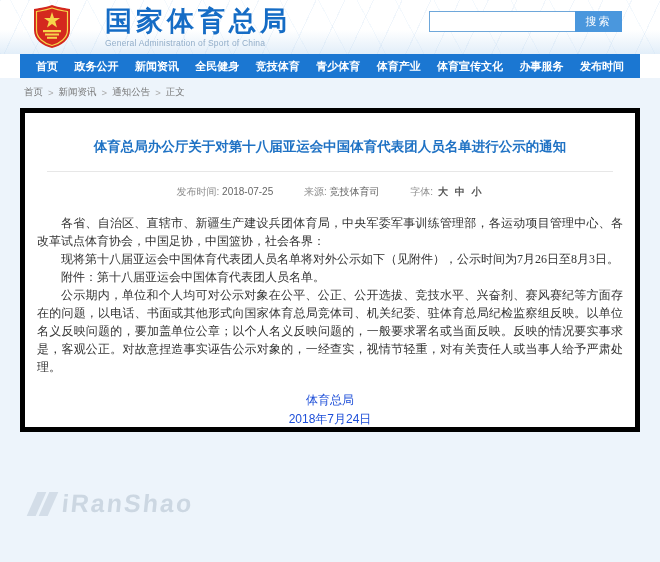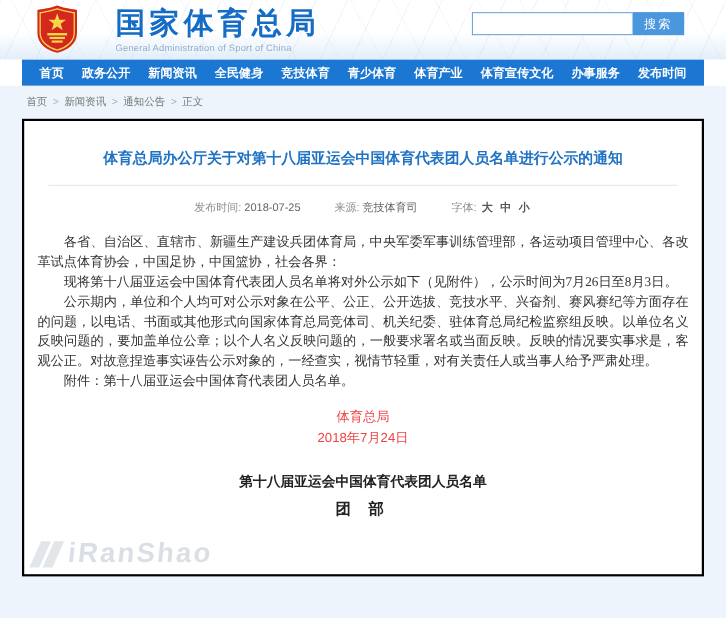--- a/index.html
+++ b/index.html
@@ -27,33 +27,33 @@
   .nav { margin:0 20px; height:24px; background:#1b77d2; display:flex; align-items:center; justify-content:space-between; padding:0 16px; }
   .nav-item { color:#ffffff; font-size:11px; font-weight:700; cursor:pointer; white-space:nowrap; }
 
   
   .lower { background:#edf4fb; height:484px; }
   .breadcrumb { padding:8px 0 0 24px; font-size:9.5px; color:#888; display:flex; align-items:center; gap:5px; }
   .crumb { color:#777; cursor:pointer; }
   .crumb-sep { color:#aaa; }
   .crumb-current { color:#777; }
 
-  .card { margin:9px 20px 0; background:#ffffff; border:2px solid #000000; padding:25px 12px 34px; height:416px; overflow:hidden; position:relative; }
+  .card { margin:9px 20px 0; background:#ffffff; border:5px solid #000000; padding:25px 12px 34px; height:324px; overflow:hidden; position:relative; }
   .article-title { text-align:center; color:#1f72c4; font-weight:700; font-size:13.5px; padding:0 50px; line-height:18px; }
   .divider { border-top:1px solid #e7e7e7; margin:15px 10px 0; }
   .meta { text-align:center; font-size:10px; color:#8d8d8d; margin-top:13px; }
   .meta .lab { color:#8d8d8d; }
   .meta .val { color:#666; }
   .meta-group { margin:0 14px; }
   .font-size-opt { color:#555; margin:0 2px; cursor:pointer; font-weight:700; }
 
   .body-text { margin-top:15px; font-size:12px; color:#333; line-height:18px; text-align:justify;font-family:Liberation Serif, serif; }
   .body-text p { text-indent:2em; }
 
-  .sign-block { margin-top:15px; text-align:center; font-size:12px; color:#ef4444; line-height:19px; }
+  .sign-block { margin-top:15px; text-align:center; font-size:12px; color:#1d4ed8; line-height:19px; }
   .attach-title { margin-top:22px; text-align:center; font-size:12.5px; font-weight:700; color:#222; }
   .attach-subtitle { margin-top:7px; text-align:center; font-size:14px; font-weight:700; color:#222; letter-spacing:6px; }
 
   
   .watermark { position:absolute; left:30px; top:489px; display:flex; align-items:center; pointer-events:none; }
   .wm-logo { width:26px; height:24px; margin-right:6px; position:relative; opacity:.8; }
   .wm-logo i { position:absolute; top:0; width:9px; height:24px; background:rgba(130,150,170,.30); transform:skewX(-24deg); }
   .wm-logo i:first-child { left:2px; }
   .wm-logo i:last-child { left:14px; }
   .wm-text { font-size:25px; font-weight:700; letter-spacing:2px; color:rgba(128,148,168,.30); transform:skewX(-6deg); }
@@ -130,22 +130,22 @@
           <span class="lab">字体:</span>
           <span class="font-size-opt">大</span>
           <span class="font-size-opt">中</span>
           <span class="font-size-opt">小</span>
         </span>
       </div>
 
       <div class="body-text">
         <p>各省、自治区、直辖市、新疆生产建设兵团体育局，中央军委军事训练管理部，各运动项目管理中心、各改革试点体育协会，中国足协，中国篮协，社会各界：</p>
         <p>现将第十八届亚运会中国体育代表团人员名单将对外公示如下（见附件），公示时间为7月26日至8月3日。</p>
+        <p>附件：第十八届亚运会中国体育代表团人员名单。</p>
         <p>公示期内，单位和个人均可对公示对象在公平、公正、公开选拔、竞技水平、兴奋剂、赛风赛纪等方面存在的问题，以电话、书面或其他形式向国家体育总局竞体司、机关纪委、驻体育总局纪检监察组反映。以单位名义反映问题的，要加盖单位公章；以个人名义反映问题的，一般要求署名或当面反映。反映的情况要实事求是，客观公正。对故意捏造事实诬告公示对象的，一经查实，视情节轻重，对有关责任人或当事人给予严肃处理。</p>
-        <p>附件：第十八届亚运会中国体育代表团人员名单。</p>
       </div>
 
       <div class="sign-block">
         <div>体育总局</div>
         <div>2018年7月24日</div>
       </div>
 
       <div class="attach-title">第十八届亚运会中国体育代表团人员名单</div>
       <div class="attach-subtitle">团  部</div>
 

